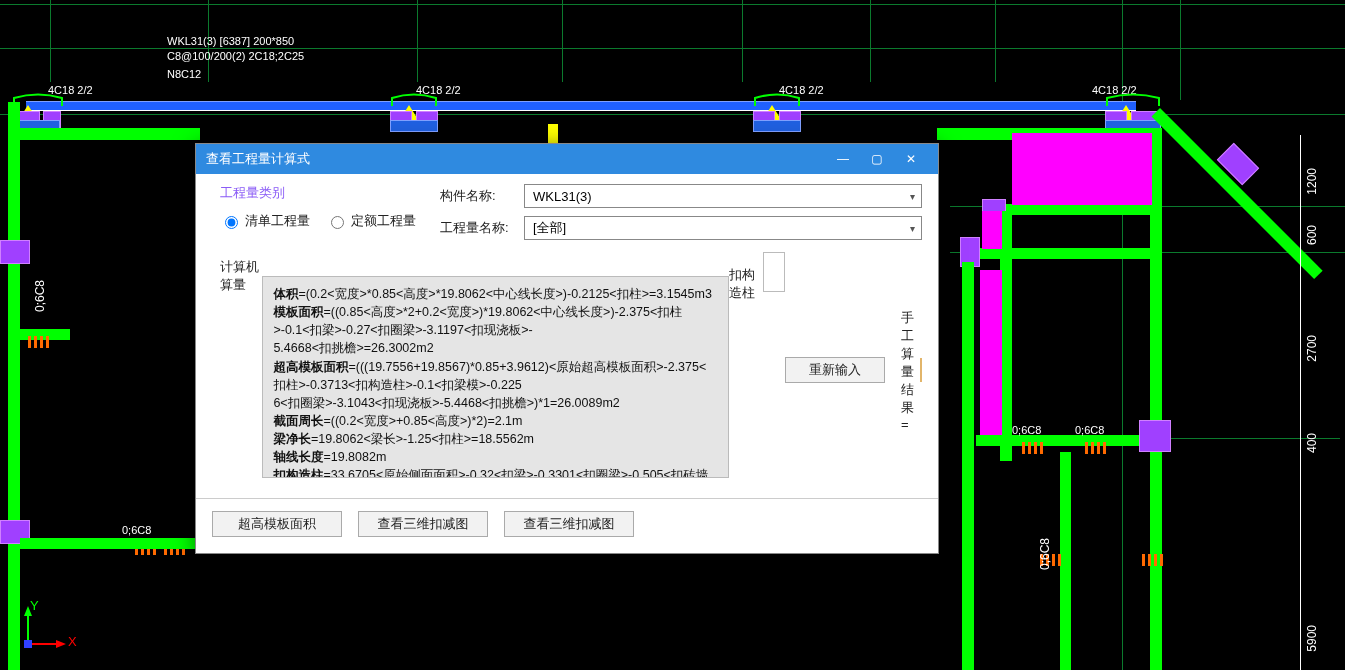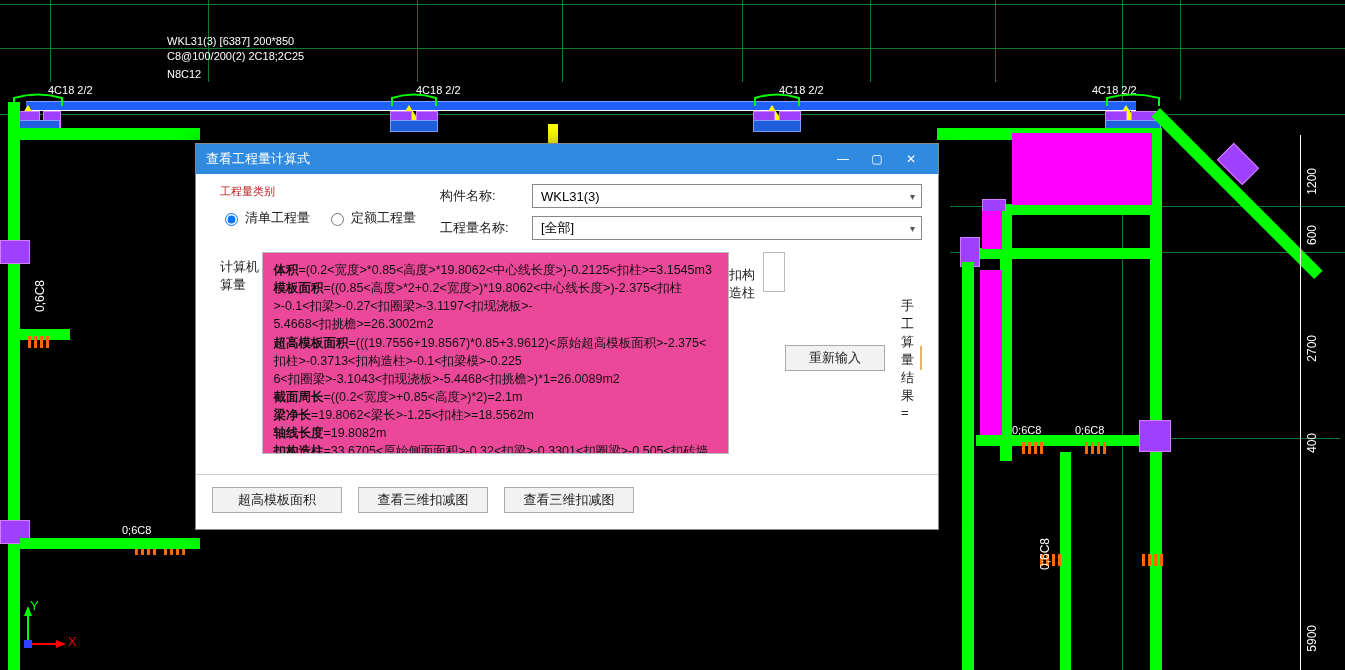--- a/index.html
+++ b/index.html
@@ -71,46 +71,47 @@
     width: 34px; height: 20px;
     display: flex; align-items: center; justify-content: center;
     color: #fff; font-size: 12px;
   }
 
   .upper {
     padding: 10px 16px 8px 24px;
     display: flex; gap: 24px;
   }
   .left-group {}
-  .left-title { font-size: 11px; color: #b91c1c; margin-bottom: 10px; }
+  .left-title { font-size: 13px; color: #8b5cf6; margin-bottom: 10px; }
   .radio-row { display: flex; gap: 16px; align-items: center; margin-top: 6px; }
   .radio-opt { display: flex; align-items: center; gap: 4px; font-size: 13px; color: #222; }
 
   .right-fields {
     flex: 1; display: flex; flex-direction: column; gap: 8px;
   }
-  .field-row { display: flex; align-items: center; gap: 14px; }
+  .field-row { display: flex; align-items: center; gap: 6px; }
   .field-label { width: 78px; text-align: left; font-size: 13px; color: #222; }
   .combo {
     flex: 1; display: flex; align-items: center; justify-content: space-between;
     height: 24px; border: 1px solid #888; background: #fff;
     padding: 0 6px 0 8px; font-size: 13px;
   }
   .chev { color: #555; font-size: 10px; }
 
   .mid-section {
     padding: 4px 16px 6px 24px;
     display: flex; 
   }
   .section-title { font-size: 13px; color: #222; margin: 6px 0 6px; }
   .calc-text {
-    border: 1px solid #bbb; background: #ec4899;
+    border: 1px solid #bbb; background: #e5e5e5;
     height: 202px; overflow: hidden;
     padding: 8px 10px; font-size: 12.5px; color: #111;
     line-height: 1.45;
+    margin-top: 24px;
   }
   .calc-text b { font-weight: 700; }
 
   .manual-area {
     border: 1px solid #bbb; background: #fff;
     height: 40px; padding: 6px 10px;
   }
 
   .reenter-row {
     display: flex; align-items: center; margin-top: 10px;

